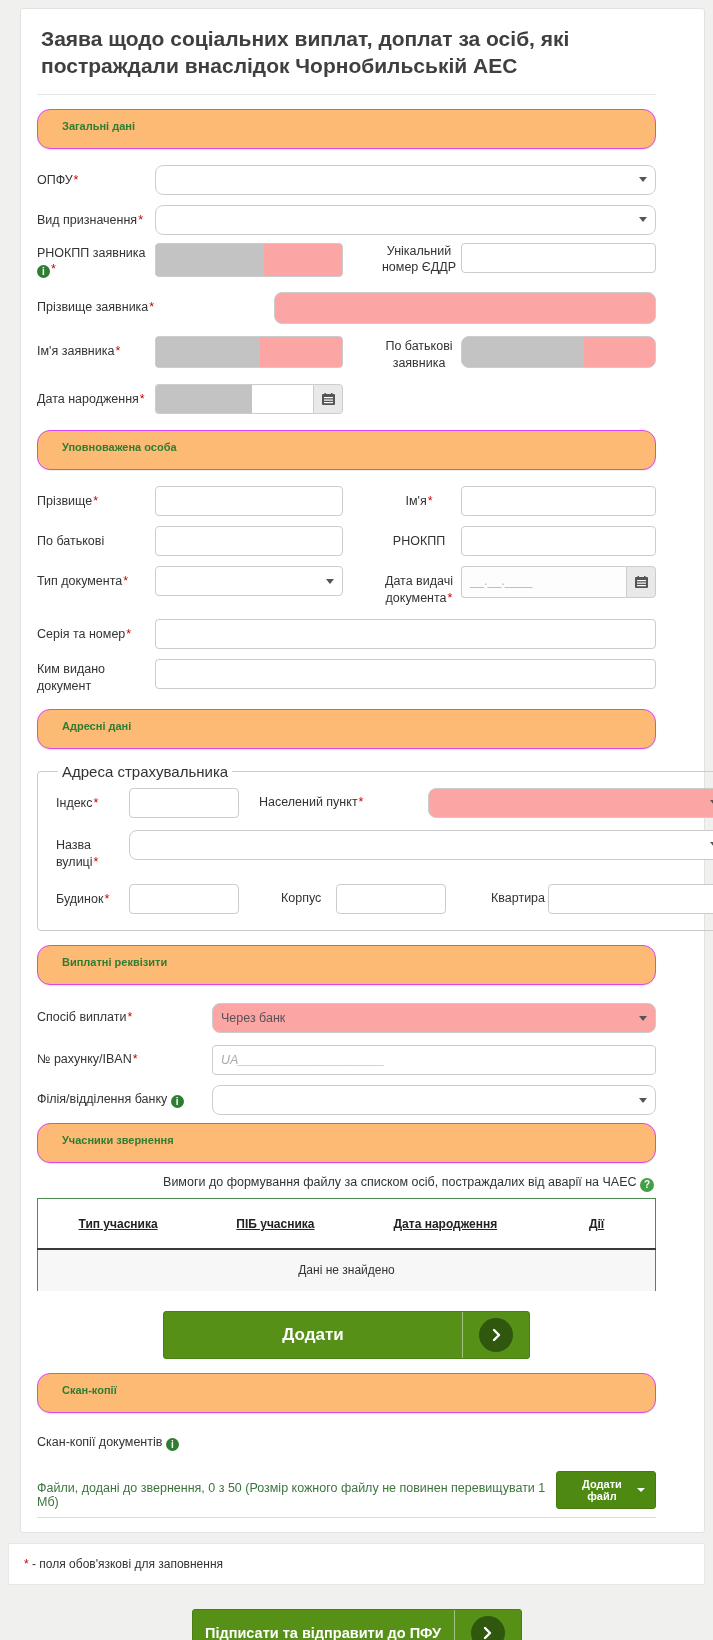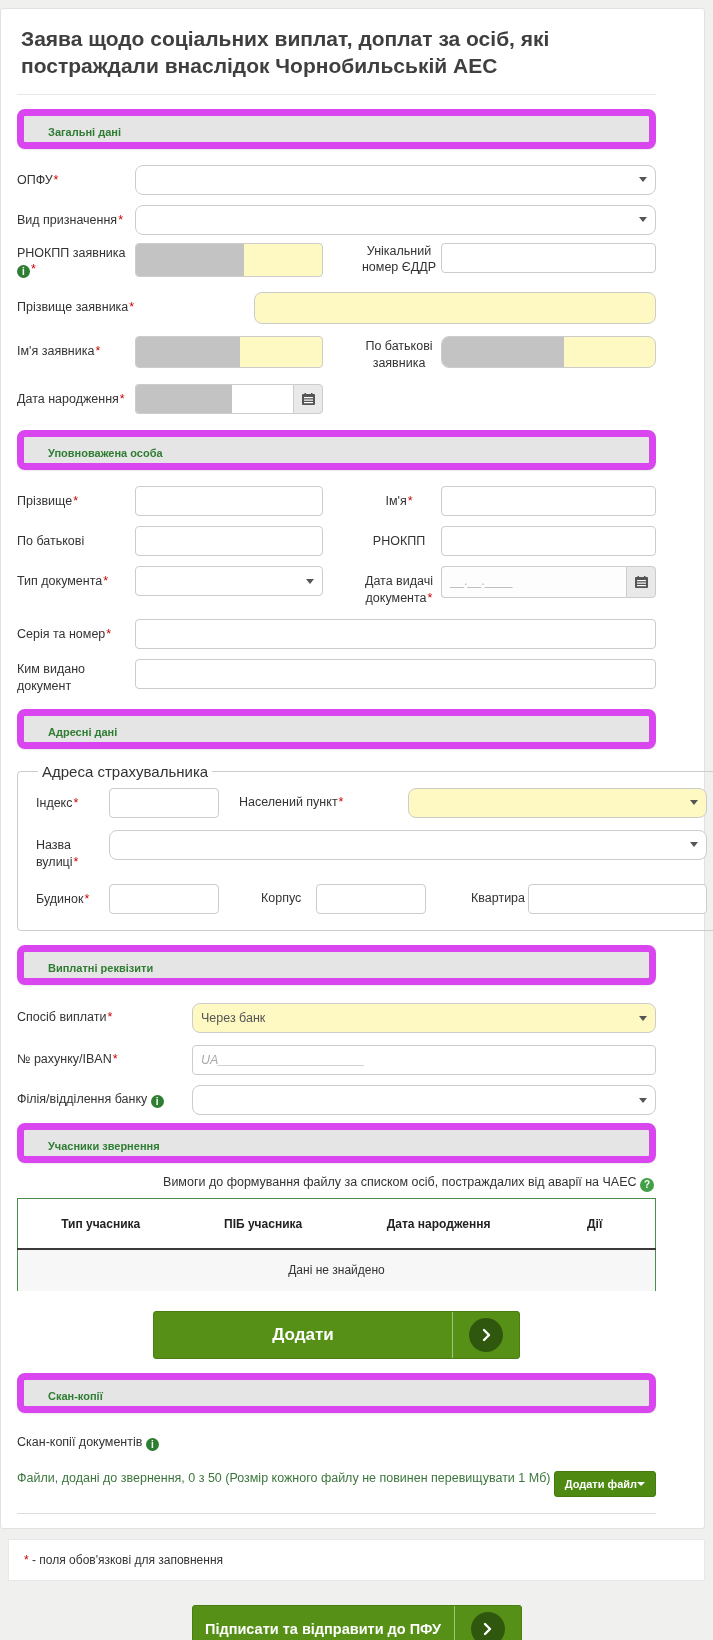--- a/index.html
+++ b/index.html
@@ -4,51 +4,51 @@
 <style>
   * { box-sizing: border-box; margin: 0; padding: 0; }
   html,body { width: 713px; height: 1640px; overflow: hidden; }
   body {
     background: #f0f0ee;
     font-family: "Liberation Sans", "DejaVu Sans", sans-serif;
     color: #333;
     font-size: 12.5px;
   }
   .card {
-    margin: 8px 8px 0 0;
+    margin: 8px 8px 0 20px;
     background: #fff;
     border: 1px solid #e2e2e2;
     border-radius: 3px;
     padding: 14px 48px 14px 16px;
   }
   .page-title {
     font-size: 21px; font-weight: bold; color: #3f3f3f;
     line-height: 1.3; padding: 2px 4px 14px 4px;
     border-bottom: 1px solid #e8e8e8;
   }
   .sec {
-    background: #e5e5e5; border: 7px solid #d946ef; border-radius: 8px;
+    background: #fdba74; border: 1px solid #d946ef; border-radius: 13px;
     height: 40px; margin-top: 14px; padding: 9px 0 0 24px;
     box-shadow: 0 1px 1px rgba(0,0,0,.08);
   }
   .sec span { color: #2e7d32; font-weight: bold; font-size: 11px; }
   .row { display: flex; align-items: flex-start; margin-top: 12px; }
   .lbl { flex: 0 0 118px; padding-top: 7px; line-height: 1.35; }
   .lbl.tight { padding-top: 2px; }
   .lbl2 { flex: 0 0 84px; margin-left: 34px; padding-top: 7px; line-height: 1.35; text-align: center; }
   .req { color: #cc0000; margin-left: 1px; }
   input.inp, .field, .select {
     height: 30px; border: 1px solid #ccc; border-radius: 4px;
     background: #fff; font-family: inherit; font-size: 12.5px; color: #333;
     padding: 0 8px; outline: none;
   }
   .f1 { width: 188px; }
   .fx { flex: 1; border-radius: 8px; }
   .field { position: relative; overflow: hidden; }
-  .field.dis, .select.dis { background: #fef9c3; }
+  .field.dis, .select.dis { background: #fca5a5; }
   .redact { position: absolute; top: 0; bottom: 0; background: #c3c3c3; }
   .select { display: flex; align-items: center; justify-content: space-between; cursor: pointer; }
   .sel-val { color: #555; }
   .caret {
     width: 0; height: 0; margin-left: 6px;
     border-left: 4px solid transparent; border-right: 4px solid transparent;
     border-top: 5px solid #555; flex: none;
   }
   .igroup { display: flex; }
   .igroup .ipart { border: 1px solid #ccc; border-right: none; border-radius: 4px 0 0 4px; position: relative; overflow: hidden; background:#fff; flex:1; }
@@ -72,21 +72,21 @@
   fieldset.addr legend { font-size: 15px; color: #333; padding: 0 4px; margin-left: 2px; }
   .alabel { flex: 0 0 73px; padding-top: 7px; line-height: 1.35; }
   .pay-lbl { flex: 0 0 175px; padding-top: 7px; }
   .req-line { margin-top: 12px; text-align: right; font-size: 12.5px; color: #333; padding-right: 2px; }
   table.parts {
     width: 100%; margin-top: 6px; border-collapse: collapse;
     border: 1px solid #4c8c4c; border-radius: 3px;
   }
   table.parts th {
     font-size: 12px; font-weight: bold; color: #222; text-align: center;
-    height: 50px; border-bottom: 2px solid #3a3a3a; background: #fff;
+    height: 50px; border-bottom: 2px solid #3a3a3a; background: #fff; text-decoration: underline;
   }
   table.parts td.empty {
     text-align: center; height: 46px; background: #f7f7f7;
     border-bottom: 8px solid #fff; font-size: 12px;
   }
   .btn-big {
     display: flex; align-items: stretch; width: 367px; height: 48px;
     margin: 12px auto 0 auto; background: #569016; border: 1px solid #4a7d12;
     border-radius: 3px; cursor: pointer; padding: 0; font-family: inherit;
   }
@@ -95,22 +95,22 @@
     color: #fff; font-weight: bold; font-size: 17px;
     border-right: 1px solid rgba(255,255,255,.45);
   }
   .btn-big.submit .blabel { font-size: 14.5px; }
   .btn-big .bseg { flex: 0 0 66px; display: flex; align-items: center; justify-content: center; }
   .bcircle {
     width: 34px; height: 34px; border-radius: 50%; background: #2f580e;
     display: flex; align-items: center; justify-content: center;
   }
   .scan-files {
-    display: flex; align-items: flex-start; justify-content: space-between;
-    margin-top: 20px; padding-bottom: 16px; border-bottom: 1px solid #ddd;
+    display: flex; align-items: flex-end; justify-content: space-between;
+    margin-top: 20px; padding-bottom: 8px; border-bottom: 1px solid #ddd;
   }
   .green-note { color: #3c763d; font-size: 12.5px; }
   .btn-small {
     background: #4e8912; border: 1px solid #447a0e; border-radius: 3px;
     color: #fff; font-weight: bold; font-size: 11px; font-family: inherit;
     padding: 6px 10px; cursor: pointer; display: flex; align-items: center; gap: 0;
   }
   .caret-w {
     width: 0; height: 0;
     border-left: 4px solid transparent; border-right: 4px solid transparent;

